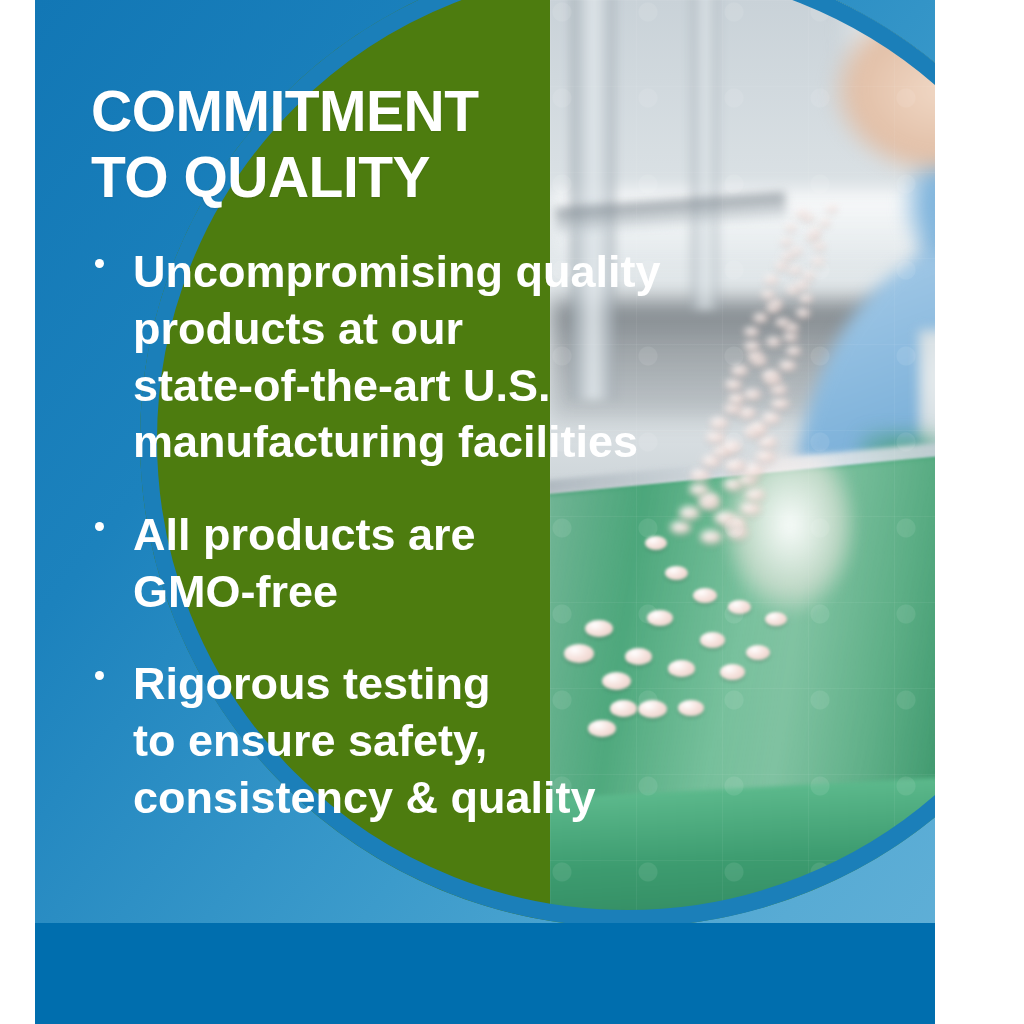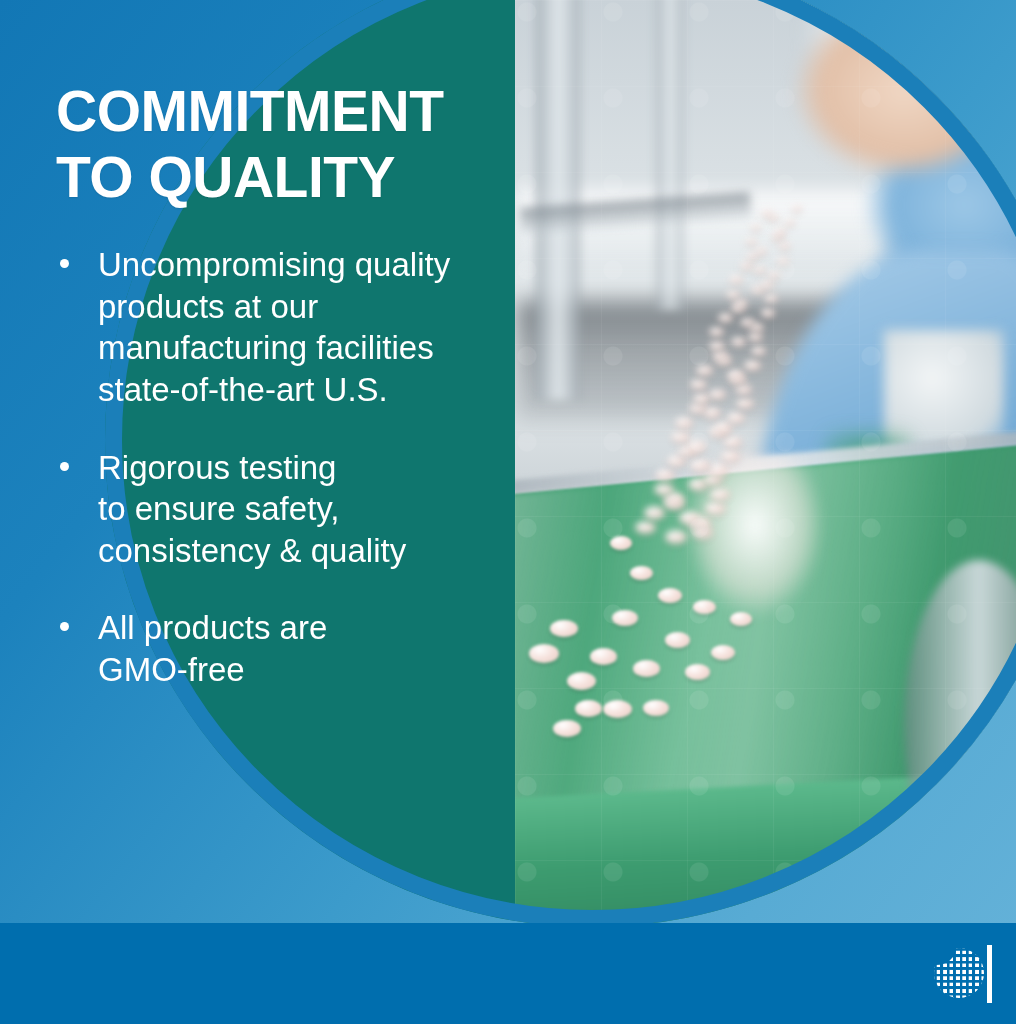--- a/index.html
+++ b/index.html
@@ -3,25 +3,26 @@
 <meta charset="utf-8">
 <title>Commitment to Quality</title>
 <style>
   html, body {
     margin: 0;
     padding: 0;
     background: #ffffff;
   }
   #canvas {
     position: relative;
-    width: 1016px;
+    width: 900px;
     height: 1024px;
     overflow: hidden;
     font-family: "Liberation Sans", sans-serif;
-    background: #0f766e;
+    background: #4d7c0f;
+    margin-left: 35px;
   }
 
   
   .photo-layer {
     position: absolute;
     left: 0; top: 0;
     width: 1024px;
     height: 923px;
     overflow: hidden;
   }
@@ -219,23 +220,23 @@
     margin: 0 0 34px 0;
     text-shadow: 0 1px 2px rgba(0,0,0,.10);
   }
   .headline .hl-line { display: block; }
 
   .bullets { margin: 0; padding: 0; list-style: none; }
   .bullet {
     position: relative;
     padding-left: 42px;
     margin-bottom: 36px;
-    font-size: 33px;
+    font-size: 45px;
     line-height: 1.26;
-    font-weight: normal;
+    font-weight: bold;
   }
   .bullet:last-child { margin-bottom: 0; }
   .bullet .dot {
     position: absolute;
     left: 4px; top: 15px;
     width: 9px; height: 9px;
     background: #ffffff;
     border-radius: 50%;
   }
   .bullet .btext { display: block; }
@@ -450,39 +451,39 @@
       <span class="hl-line">COMMITMENT</span>
       <span class="hl-line">TO QUALITY</span>
     </h1>
 
     <ul class="bullets">
       <li class="bullet">
         <span class="dot"></span>
         <span class="btext">
           <span class="bline">Uncompromising quality</span>
           <span class="bline">products at our</span>
+          <span class="bline">state-of-the-art U.S.</span>
           <span class="bline">manufacturing facilities</span>
-          <span class="bline">state-of-the-art U.S.</span>
+        </span>
+      </li>
+      <li class="bullet">
+        <span class="dot"></span>
+        <span class="btext">
+          <span class="bline">All products are</span>
+          <span class="bline">GMO-free</span>
         </span>
       </li>
       <li class="bullet">
         <span class="dot"></span>
         <span class="btext">
           <span class="bline">Rigorous testing</span>
           <span class="bline">to ensure safety,</span>
           <span class="bline">consistency &amp; quality</span>
         </span>
       </li>
-      <li class="bullet">
-        <span class="dot"></span>
-        <span class="btext">
-          <span class="bline">All products are</span>
-          <span class="bline">GMO-free</span>
-        </span>
-      </li>
     </ul>
   </div>
 
   <div class="footer">
     <div class="logo">
       <div class="logo-mark">
         <div class="grid-disc"></div>
         <div class="grid-lines"></div>
         <div class="notch"></div>
         <div class="bar"></div>

